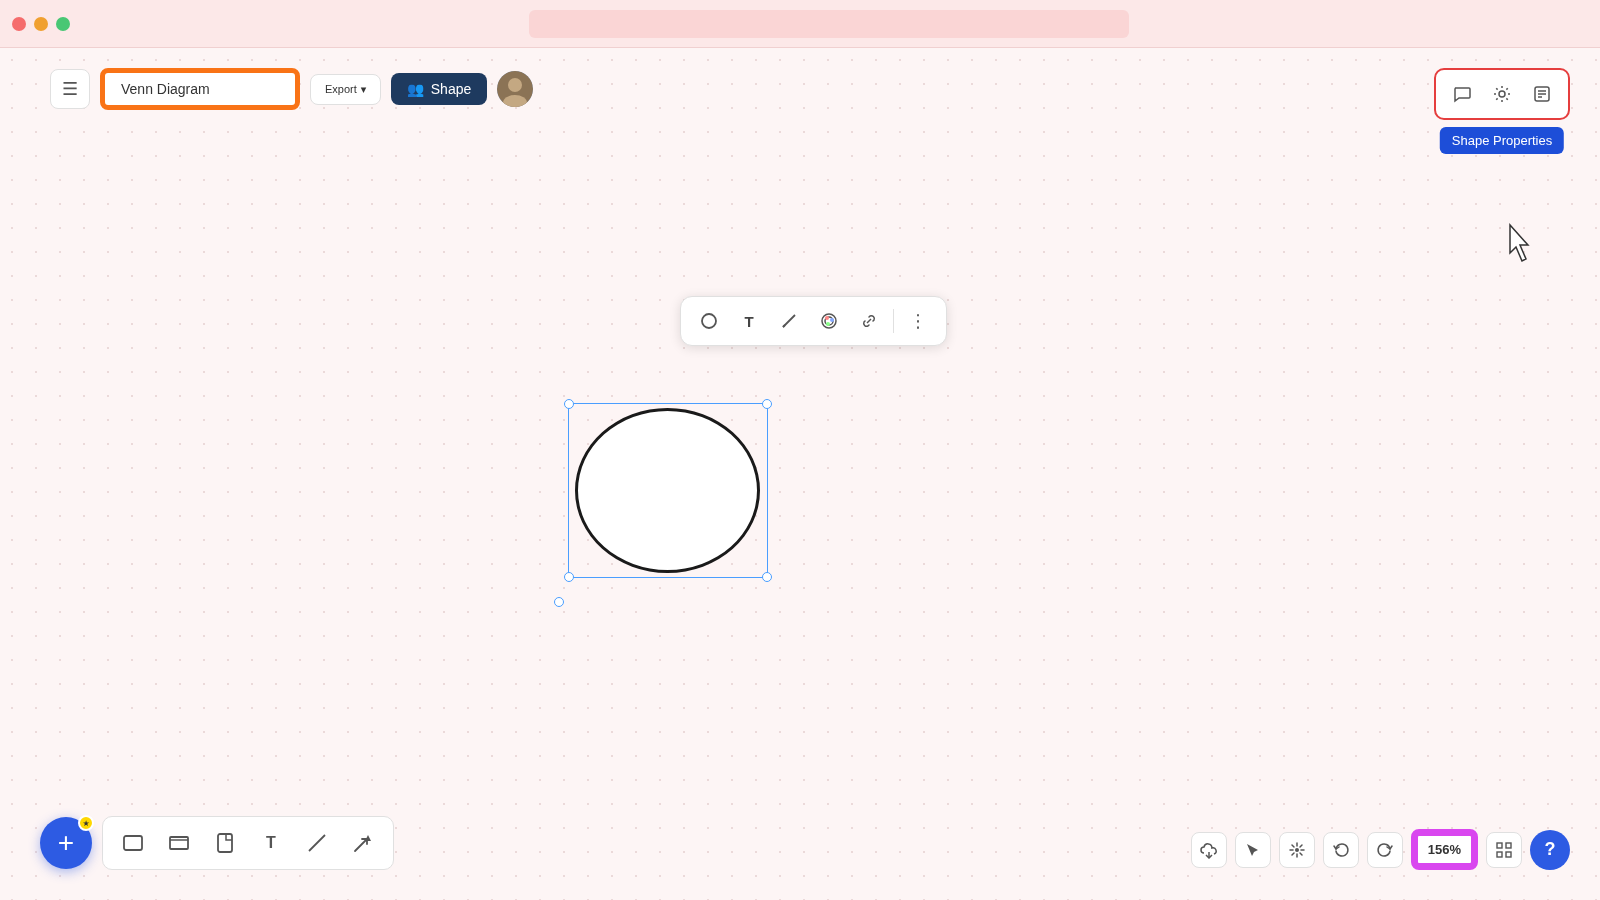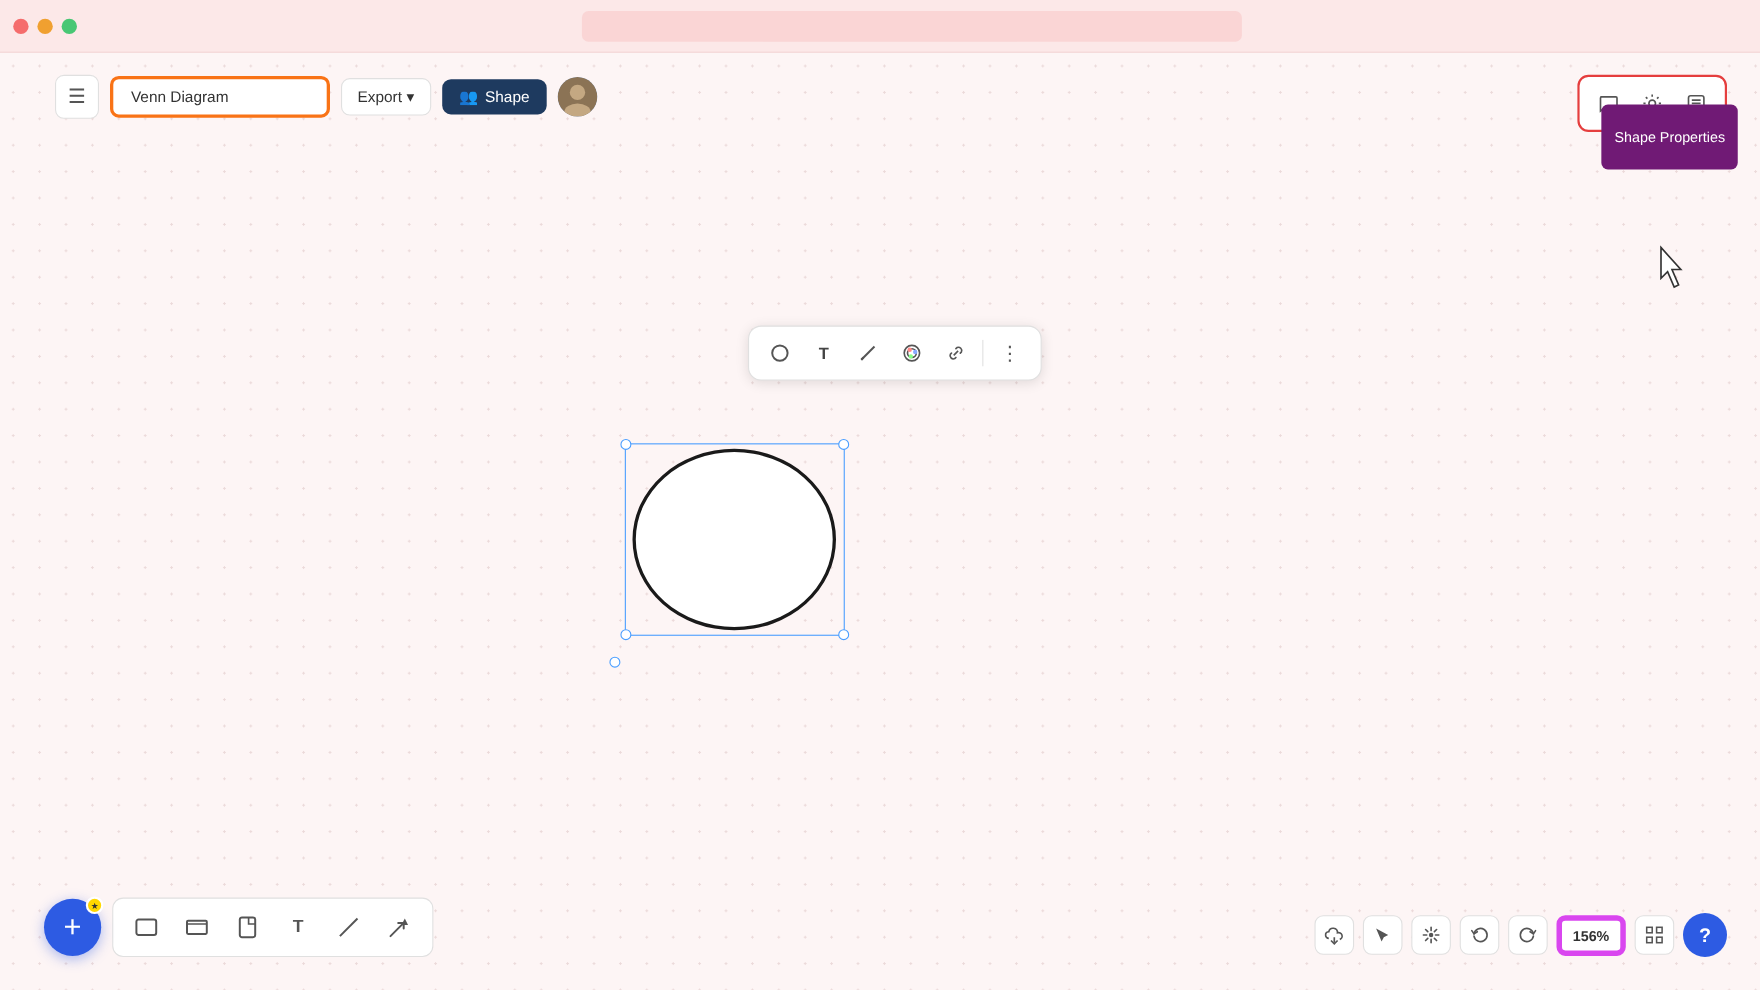--- a/index.html
+++ b/index.html
@@ -87,34 +87,34 @@
       border-radius: 8px;
       display: flex;
       align-items: center;
       justify-content: center;
       cursor: pointer;
       font-size: 18px;
       color: #555;
     }
     .diagram-title {
       background: white;
-      border: 3px solid #f97316;
+      border: 5px solid #f97316;
       border-radius: 8px;
       padding: 8px 16px;
       font-size: 14px;
       color: #333;
       font-weight: 500;
       min-width: 200px;
     }
     .export-btn {
       background: white;
       border: 1px solid #e0e0e0;
       border-radius: 8px;
       padding: 8px 14px;
-      font-size: 14px;
+      font-size: 11px;
       color: #333;
       cursor: pointer;
       display: flex;
       align-items: center;
       gap: 4px;
     }
     .share-btn {
       background: #1e3a5f;
       border: none;
       border-radius: 8px;
@@ -169,28 +169,27 @@
       align-items: center;
       justify-content: center;
       font-size: 18px;
       color: #555;
     }
     .shape-props-tooltip {
       position: absolute;
       bottom: -36px;
       left: 50%;
       transform: translateX(-50%);
-      background: #701a75;
+      background: #1d4ed8;
       color: white;
-      padding: 22px 12px;
+      padding: 6px 12px;
       border-radius: 6px;
       font-size: 13px;
       white-space: nowrap;
       z-index: 200;
-      margin-left: 16px;
     }
 
     
     .shape-toolbar {
       position: absolute;
       top: 248px;
       left: 50%;
       transform: translateX(-120px);
       background: white;
       border: 1px solid #e0e0e0;
@@ -347,21 +346,21 @@
       border-radius: 8px;
       cursor: pointer;
       display: flex;
       align-items: center;
       justify-content: center;
       font-size: 15px;
       color: #555;
     }
     .zoom-display {
       background: white;
-      border: 5px solid #d946ef;
+      border: 7px solid #d946ef;
       border-radius: 8px;
       padding: 6px 10px;
       font-size: 13px;
       font-weight: 600;
       color: #333;
     }
     .help-btn {
       width: 40px;
       height: 40px;
       background: #2d5be3;

